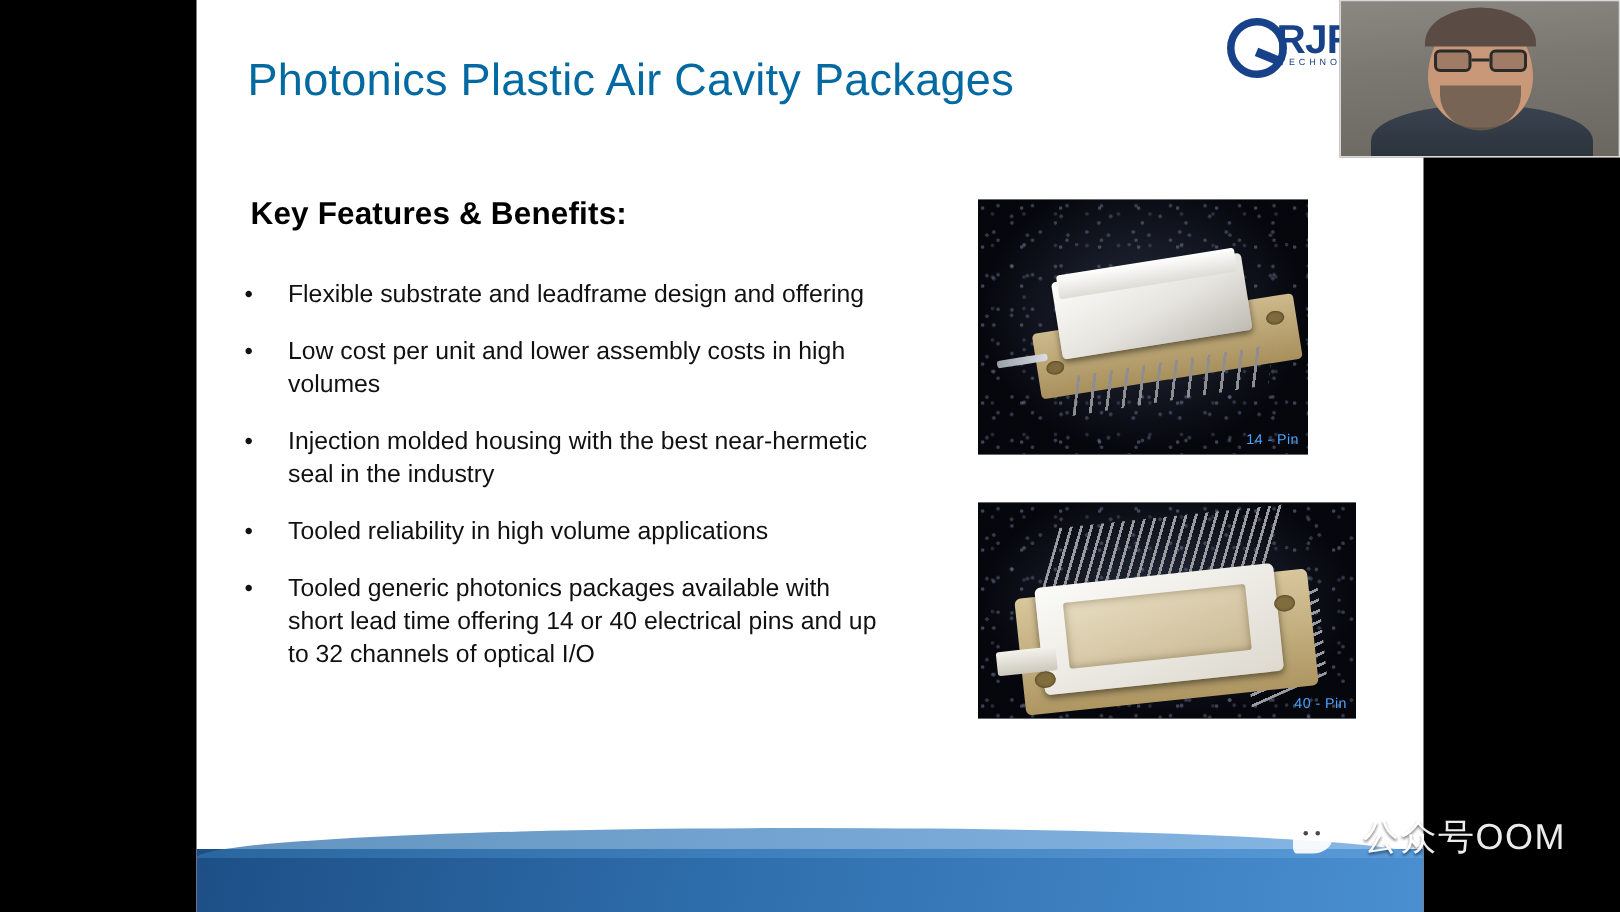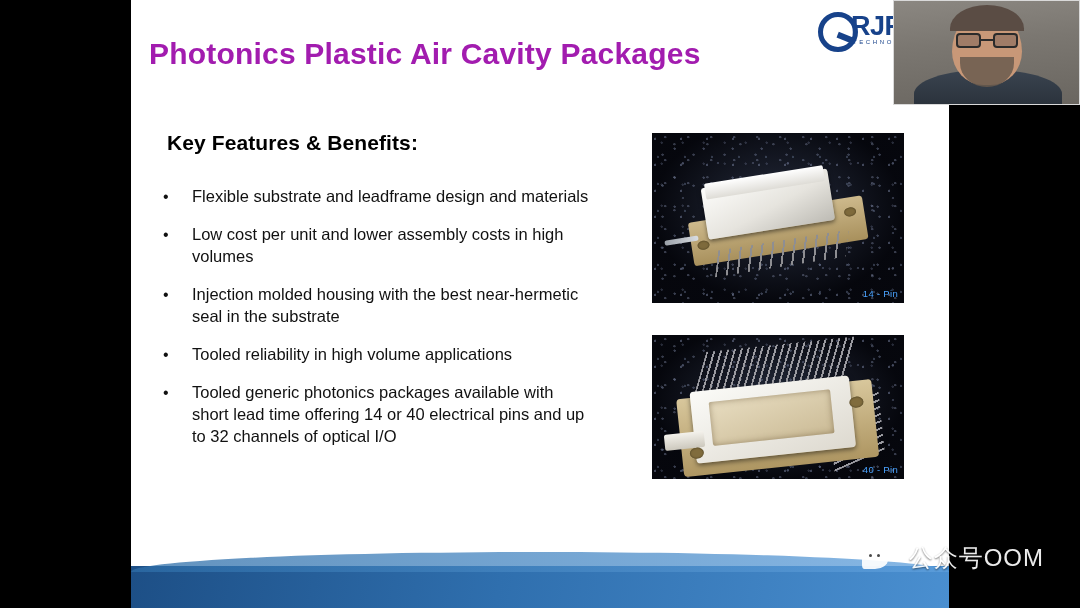--- a/index.html
+++ b/index.html
@@ -25,27 +25,27 @@
     position: absolute;
     left: 131px;
     top: 0;
     width: 818px;
     height: 608px;
     background: #ffffff;
     overflow: hidden;
   }
   #slide-title {
     position: absolute;
-    left: 18px;
+    left: 34px;
     top: 37px;
     width: 700px;
     font-size: 30px;
-    color: #a21caf;
+    color: #0369a1;
     letter-spacing: 0.2px;
-    font-weight: 700;
+    font-weight: 400;
     line-height: 1.15;
   }
 
   #key-features-heading {
     position: absolute;
     left: 36px;
     top: 131px;
     font-size: 21px;
     font-weight: bold;
     color: #000000;
@@ -77,21 +77,21 @@
 
   
   .photo {
     position: absolute;
     background: #0b0d14;
     overflow: hidden;
   }
   #photo-14pin {
     left: 521px;
     top: 133px;
-    width: 252px;
+    width: 220px;
     height: 170px;
   }
   #photo-40pin {
     left: 521px;
     top: 335px;
     width: 252px;
     height: 144px;
   }
   .photo .grain {
     position: absolute;
@@ -404,29 +404,29 @@
 
   <div id="slide">
 
     <div id="slide-title">Photonics Plastic Air Cavity Packages</div>
 
     <div id="key-features-heading">Key Features &amp; Benefits:</div>
 
     <div id="bullets">
       <div class="bullet">
         <span class="dot">•</span>
-        <span>Flexible substrate and leadframe design and materials</span>
+        <span>Flexible substrate and leadframe design and offering</span>
       </div>
       <div class="bullet">
         <span class="dot">•</span>
         <span>Low cost per unit and lower assembly costs in high volumes</span>
       </div>
       <div class="bullet">
         <span class="dot">•</span>
-        <span>Injection molded housing with the best near-hermetic seal in the substrate</span>
+        <span>Injection molded housing with the best near-hermetic seal in the industry</span>
       </div>
       <div class="bullet">
         <span class="dot">•</span>
         <span>Tooled reliability in high volume applications</span>
       </div>
       <div class="bullet">
         <span class="dot">•</span>
         <span>Tooled generic photonics packages available with short lead time offering 14 or 40 electrical pins and up to 32 channels of optical I/O</span>
       </div>
     </div>

